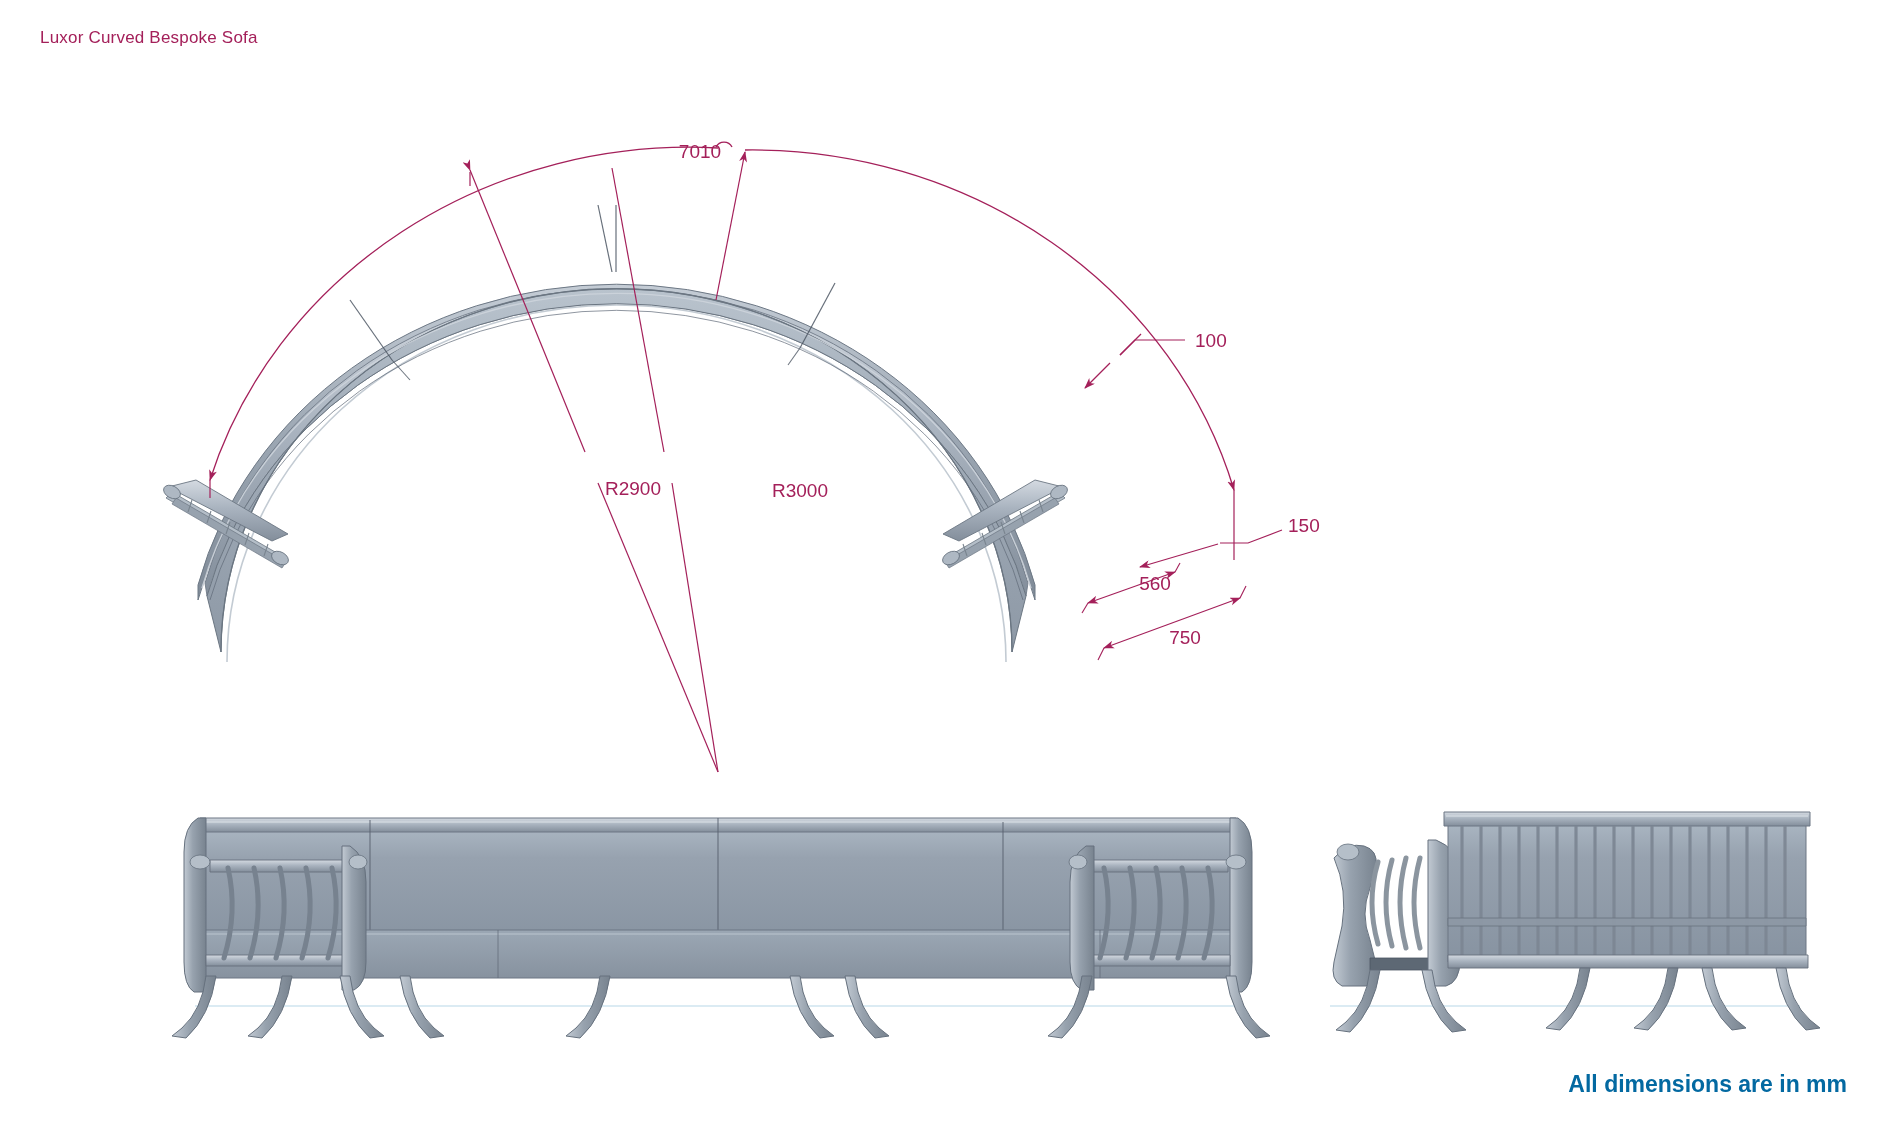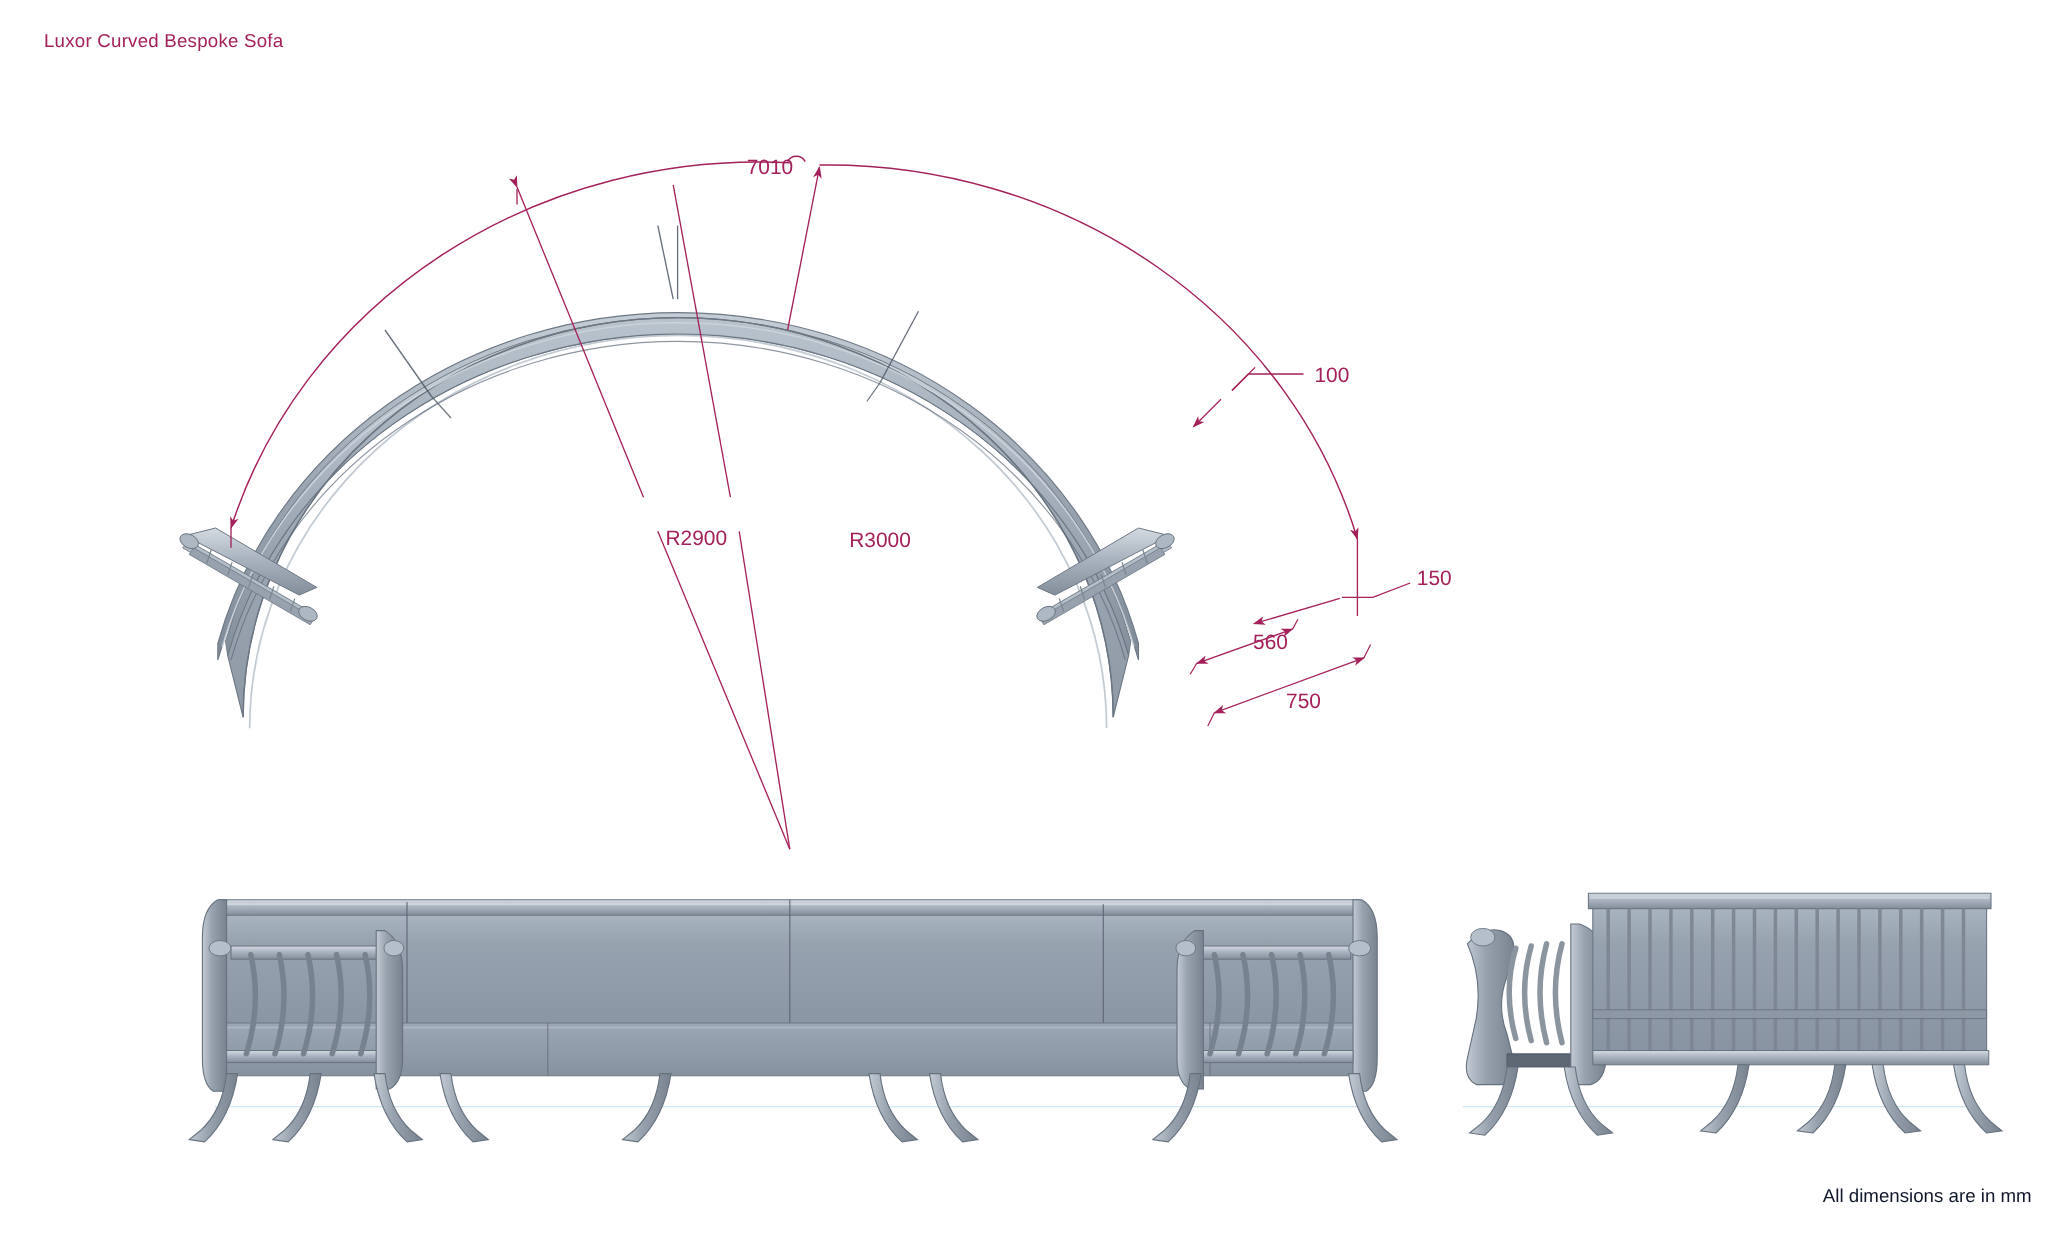--- a/index.html
+++ b/index.html
@@ -2,22 +2,22 @@
 <html><head>
 <meta charset="utf-8">
 <title>Luxor Curved Bespoke Sofa</title>
 <style>
   html,body{margin:0;padding:0;background:#ffffff;}
   body{width:1883px;height:1124px;position:relative;overflow:hidden;
        font-family:"Liberation Sans","DejaVu Sans",sans-serif;}
   .page{position:absolute;inset:0;width:1883px;height:1124px;background:#fff;}
   #title{position:absolute;left:40px;top:28px;font-size:17px;color:#a4205a;
          letter-spacing:.2px;white-space:nowrap;}
-  #footer{position:absolute;right:36px;bottom:26px;font-size:17px;color:#0f172a;
-          font-weight:normal;white-space:nowrap;}
+  #footer{position:absolute;right:36px;bottom:26px;font-size:23px;color:#0369a1;
+          font-weight:bold;white-space:nowrap;}
   svg.canvas{position:absolute;left:0;top:0;width:1883px;height:1124px;}
   text.dim{fill:#a4205a;font-family:"Liberation Sans","DejaVu Sans",sans-serif;
            font-size:19px;}
 </style>
 </head>
 <body>
 
 <div class="page">
 
   <div id="title">Luxor Curved Bespoke Sofa</div>

